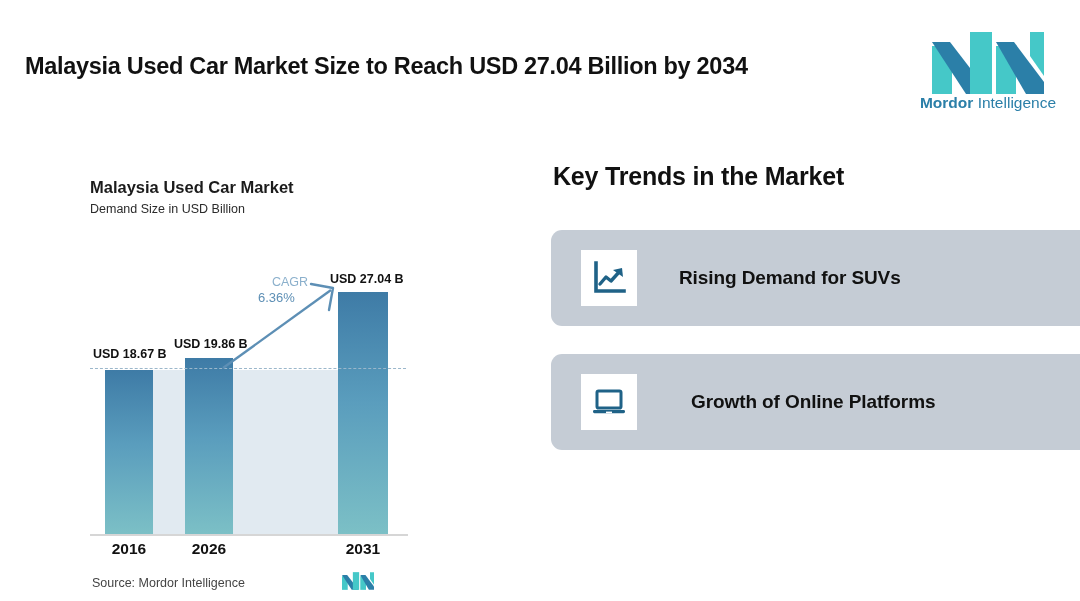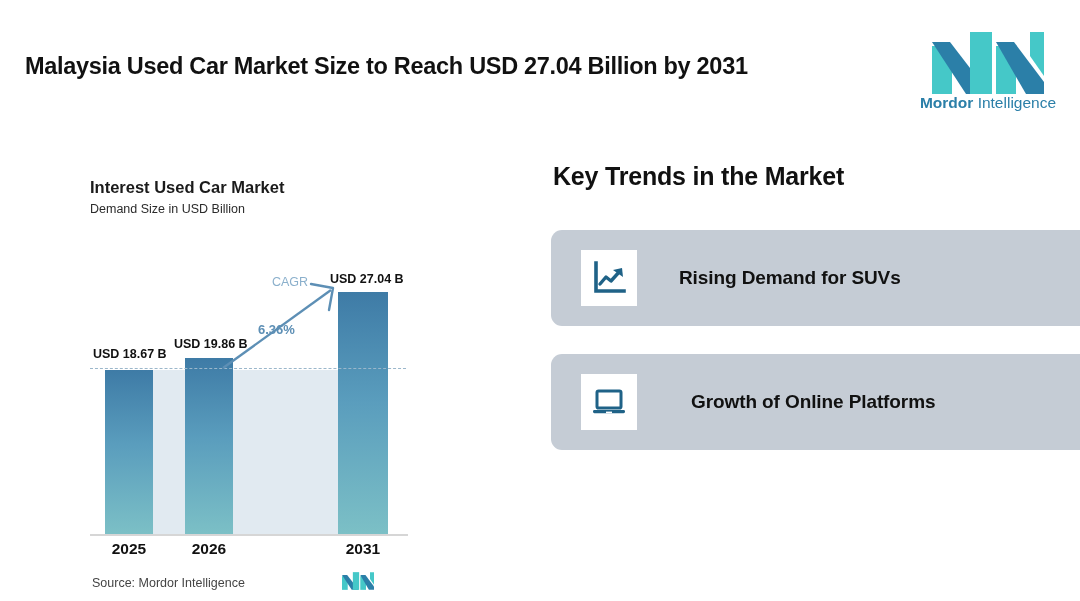--- a/index.html
+++ b/index.html
@@ -59,21 +59,21 @@
     position: absolute; font-size: 15.5px; font-weight: 700; color: #111;
     white-space: nowrap; text-align: center;
   }
 
   .cagr-label {
     position: absolute; left: 272px; top: 275px;
     font-size: 12.5px; font-weight: 400; color: #8bb0cc; white-space: nowrap;
   }
   .cagr-value {
     position: absolute; left: 258px; top: 290px;
-    font-size: 13px; font-weight: 700; color: #5d8fb5; white-space: nowrap; margin-top: 32px;
+    font-size: 13px; font-weight: 400; color: #5d8fb5; white-space: nowrap;
   }
   .cagr-arrow { position: absolute; left: 215px; top: 268px; width: 130px; height: 105px; }
 
   .source-text {
     position: absolute; left: 92px; top: 576px;
     font-size: 12.5px; font-weight: 400; color: #444; white-space: nowrap;
   }
   .source-mark { position: absolute; left: 342px; top: 570px; width: 32px; height: 22px; }
 
   
@@ -98,37 +98,37 @@
   .trend-label {
     margin-left: 42px; font-size: 19px; font-weight: 700; color: #111;
     line-height: 1.35; letter-spacing: -0.1px;
   }
 </style>
 </head>
 <body>
 
 <div class="page">
 
-  <div class="page-title">Malaysia Used Car Market Size to Reach USD 27.04 Billion by 2031</div>
+  <div class="page-title">Malaysia Used Car Market Size to Reach USD 27.04 Billion by 2034</div>
 
   <div class="brand-logo">
     <svg class="brand-mark" viewBox="0 0 112 62">
       <polygon points="0,14 20,14 20,62 0,62" fill="#45c8c8"></polygon>
       <polygon points="0,10 18,10 58,62 34,62" fill="#2b7fa8"></polygon>
       <polygon points="38,0 60,0 60,62 38,62" fill="#45c8c8"></polygon>
       <polygon points="64,14 84,14 84,62 64,62" fill="#45c8c8"></polygon>
       <polygon points="64,10 82,10 112,50 112,62 94,62" fill="#2b7fa8"></polygon>
       <polygon points="98,0 112,0 112,44 98,24" fill="#45c8c8"></polygon>
     </svg>
     <div class="brand-wordmark">
       <span class="b1">Mordor</span><span class="b2"> Intelligence</span>
     </div>
   </div>
 
-  <div class="chart-title">Interest Used Car Market</div>
+  <div class="chart-title">Malaysia Used Car Market</div>
   <div class="chart-subtitle">Demand Size in USD Billion</div>
 
   <div class="chart-area">
     <div class="bar bar-data" style="left:15px;  width:48px;  height:165px;"></div>
     <div class="bar bar-filler" style="left:63px;  width:32px;  height:165px;"></div>
     <div class="bar bar-data" style="left:95px;  width:48px;  height:177px;"></div>
     <div class="bar bar-filler" style="left:143px; width:105px; height:165px;"></div>
     <div class="bar bar-data" style="left:248px; width:50px;  height:243px;"></div>
   </div>
 
@@ -140,21 +140,21 @@
   <div class="bar-value" style="left:330px; top:272px;text-align:center;">USD 27.04 B</div>
 
   <div class="cagr-label">CAGR</div>
   <div class="cagr-value">6.36%</div>
 
   <svg class="cagr-arrow" viewBox="0 0 130 105">
     <line x1="8" y1="100" x2="116" y2="22" stroke="#5d8fb5" stroke-width="2.4"></line>
     <polyline points="96,16 118,20 114,42" fill="none" stroke="#5d8fb5" stroke-width="2.4" stroke-linecap="round" stroke-linejoin="round"></polyline>
   </svg>
 
-  <div class="x-label" style="left:99px;  top:540px; width:60px;">2025</div>
+  <div class="x-label" style="left:99px;  top:540px; width:60px;">2016</div>
   <div class="x-label" style="left:179px; top:540px; width:60px;">2026</div>
   <div class="x-label" style="left:333px; top:540px; width:60px;">2031</div>
 
   <div class="source-text">Source: Mordor Intelligence</div>
   <svg class="source-mark" viewBox="0 0 112 62">
     <polygon points="0,14 20,14 20,62 0,62" fill="#45c8c8"></polygon>
     <polygon points="0,10 18,10 58,62 34,62" fill="#2b7fa8"></polygon>
     <polygon points="38,0 60,0 60,62 38,62" fill="#45c8c8"></polygon>
     <polygon points="64,14 84,14 84,62 64,62" fill="#45c8c8"></polygon>
     <polygon points="64,10 82,10 112,50 112,62 94,62" fill="#2b7fa8"></polygon>

